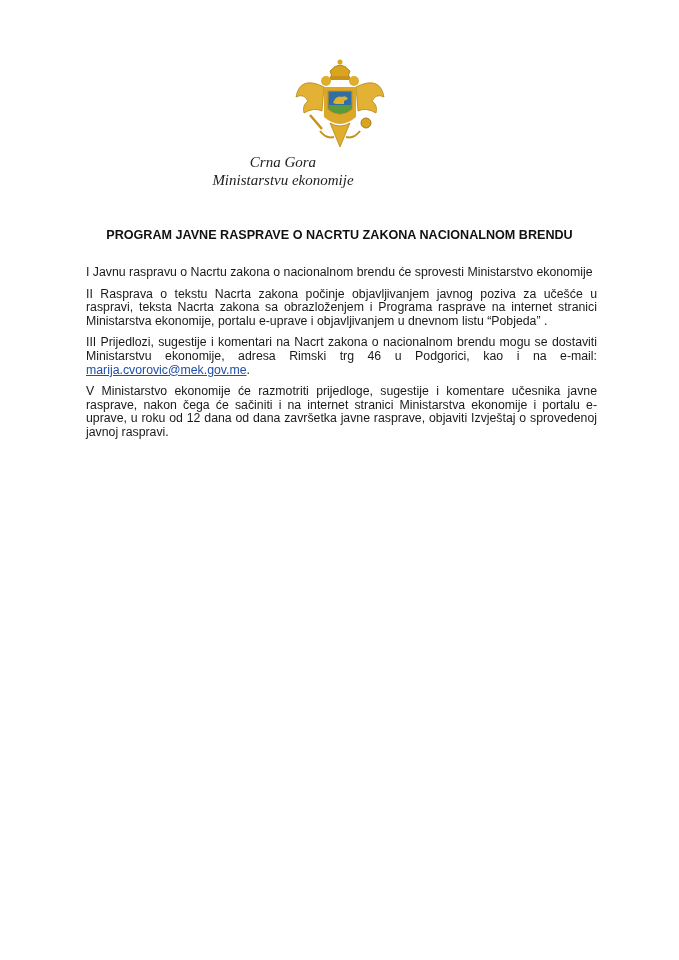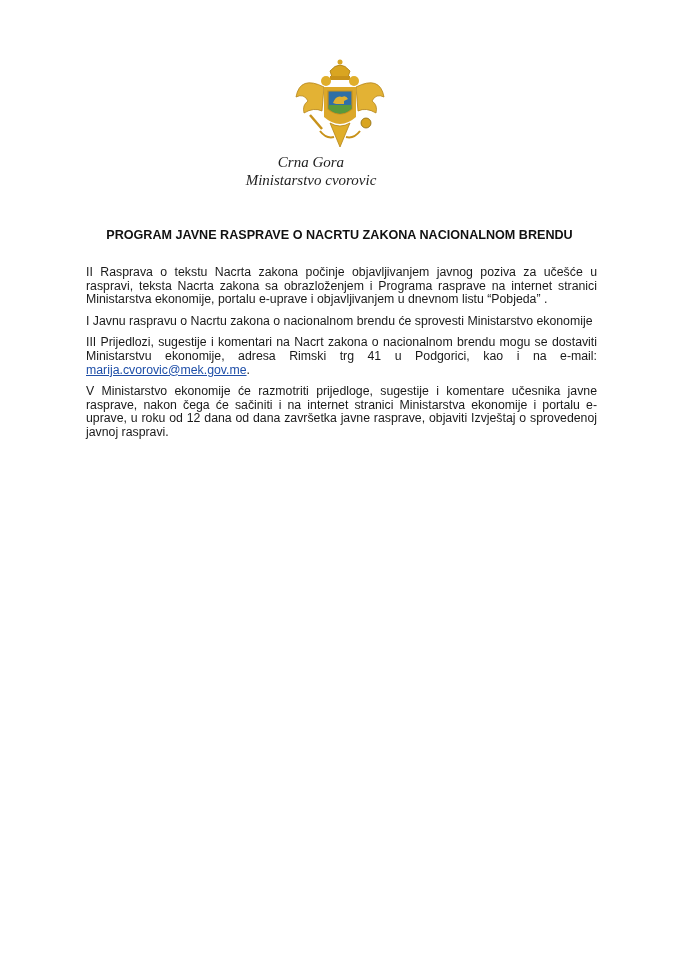--- a/index.html
+++ b/index.html
@@ -1,18 +1,18 @@
 <!DOCTYPE html>
 <html><head>
 <meta charset="utf-8">
 <style>
   html, body { margin: 0; padding: 0; background: #ffffff; }
   body { width: 679px; height: 960px; position: relative; overflow: hidden; font-family: "Liberation Sans", sans-serif; color: #1a1a1a; }
   .crest { position: absolute; left: 294px; top: 57px; width: 92px; height: 96px; }
-  .org { position: absolute; left: 0; width: 566px; text-align: center; font-family: "Liberation Serif", serif; font-style: italic; color: #222; padding-left: 28px; }
+  .org { position: absolute; left: 0; width: 566px; text-align: center; font-family: "Liberation Serif", serif; font-style: italic; color: #222; }
   .org.l1 { top: 154px; font-size: 15px; }
   .org.l2 { top: 172px; font-size: 15px; }
   .title { position: absolute; left: 0; width: 679px; top: 228px; text-align: center; font-weight: bold; font-size: 12.6px; color: #111; }
   .body { position: absolute; left: 86px; width: 511px; top: 266px; font-size: 12.3px; line-height: 13.6px; }
   .para { text-align: justify; margin: 0 0 8px 0; }
   .para.last-left { text-align-last: left; }
   .link { color: #1f4fa8; text-decoration: underline; }
 </style>
 </head>
 <body>
@@ -37,22 +37,22 @@
 
   <line x1="16" y1="58" x2="28" y2="72" stroke="#c8921a" stroke-width="2.5"></line>
   <circle cx="72" cy="66" r="5" fill="#d9a521" stroke="#8a6a10" stroke-width="0.8"></circle>
 
   <path d="M36 66 L46 90 L56 66 Q46 72 36 66 Z" fill="#e0ae2a" stroke="#b5851a" stroke-width="0.8"></path>
   <path d="M26 74 Q32 82 40 80" stroke="#c8921a" stroke-width="2" fill="none"></path>
   <path d="M66 74 Q60 82 52 80" stroke="#c8921a" stroke-width="2" fill="none"></path>
 </svg>
 
 <div class="org l1">Crna Gora</div>
-<div class="org l2">Ministarstvo cvorovic</div>
+<div class="org l2">Ministarstvu ekonomije</div>
 
 <div class="title">PROGRAM JAVNE RASPRAVE O NACRTU ZAKONA NACIONALNOM BRENDU</div>
 
 <div class="body">
+  <p class="para">I Javnu raspravu o Nacrtu zakona o nacionalnom brendu će sprovesti Ministarstvo ekonomije</p>
   <p class="para last-left">II Rasprava o tekstu Nacrta zakona počinje objavljivanjem javnog poziva za učešće u raspravi, teksta Nacrta zakona sa obrazloženjem i Programa rasprave na internet stranici Ministarstva ekonomije, portalu e-uprave i objavljivanjem u dnevnom listu “Pobjeda” .</p>
-  <p class="para">I Javnu raspravu o Nacrtu zakona o nacionalnom brendu će sprovesti Ministarstvo ekonomije</p>
-  <p class="para last-left"><span>III Prijedlozi, sugestije i komentari na Nacrt zakona o nacionalnom brendu mogu se dostaviti Ministarstvu ekonomije, adresa Rimski trg 41 u Podgorici, kao i na e-mail: </span><span class="link">marija.cvorovic@mek.gov.me</span><span>.</span></p>
+  <p class="para last-left"><span>III Prijedlozi, sugestije i komentari na Nacrt zakona o nacionalnom brendu mogu se dostaviti Ministarstvu ekonomije, adresa Rimski trg 46 u Podgorici, kao i na e-mail: </span><span class="link">marija.cvorovic@mek.gov.me</span><span>.</span></p>
   <p class="para last-left">V Ministarstvo ekonomije će razmotriti prijedloge, sugestije i komentare učesnika javne rasprave, nakon čega će sačiniti i na internet stranici Ministarstva ekonomije i portalu e-uprave, u roku od 12 dana od dana završetka javne rasprave, objaviti Izvještaj o sprovedenoj javnoj raspravi.</p>
 </div>
 
 </body></html>

